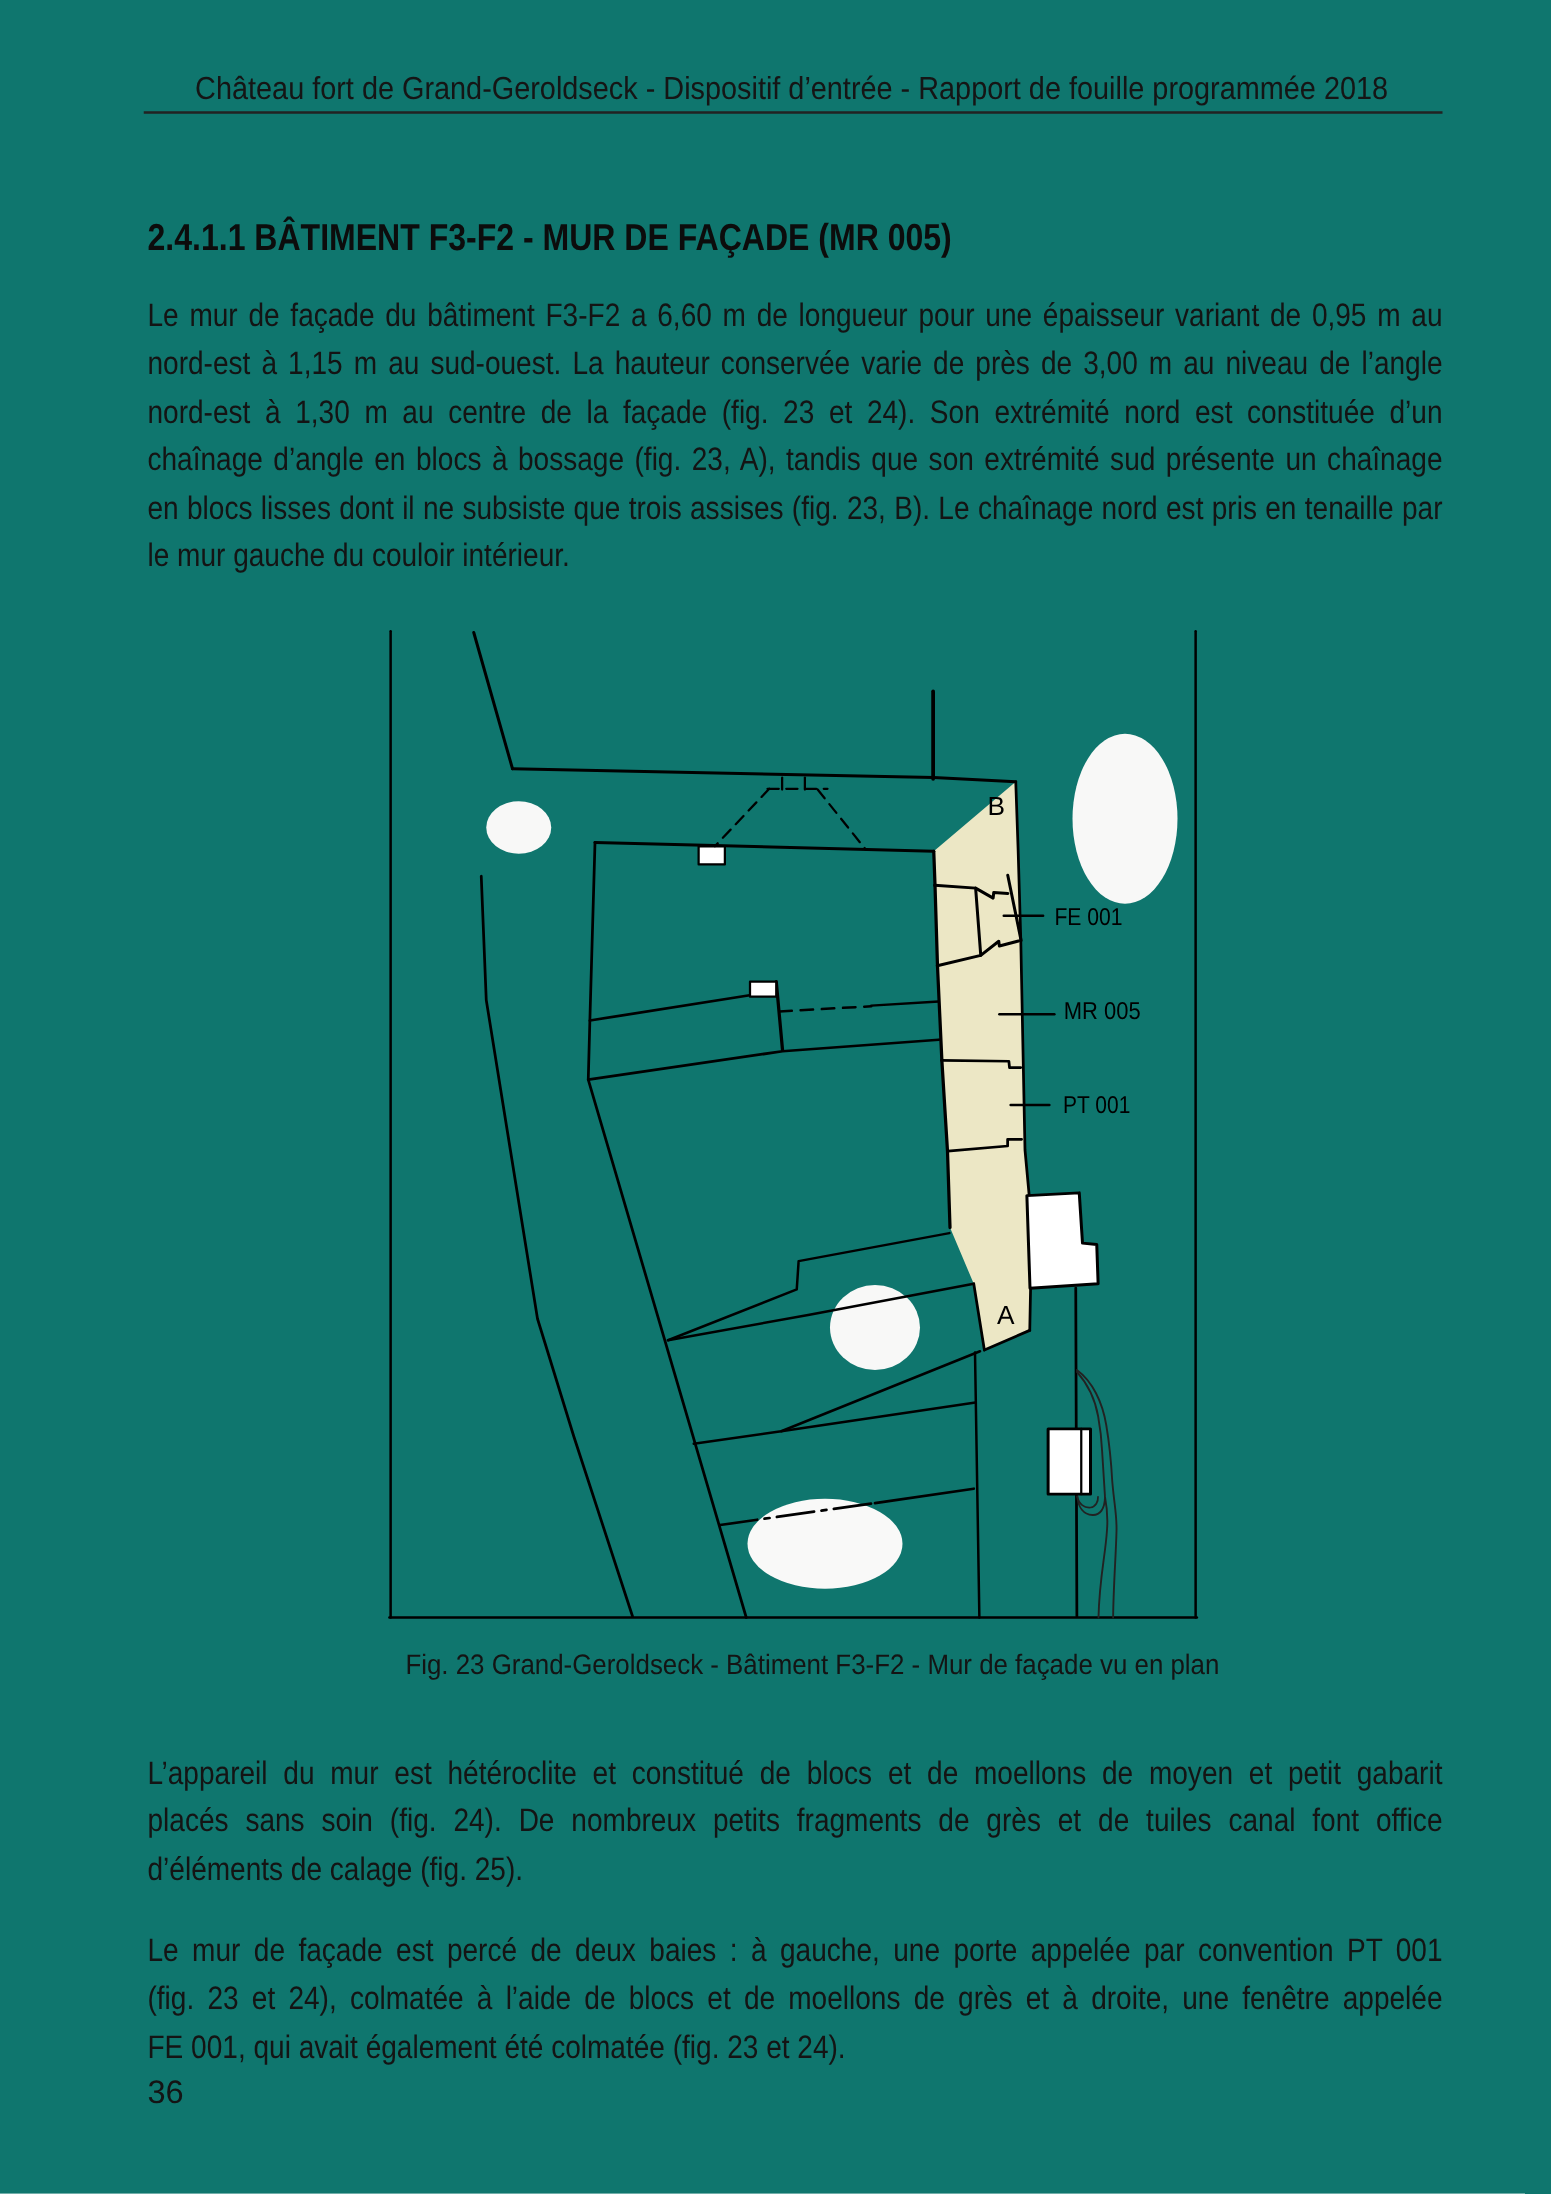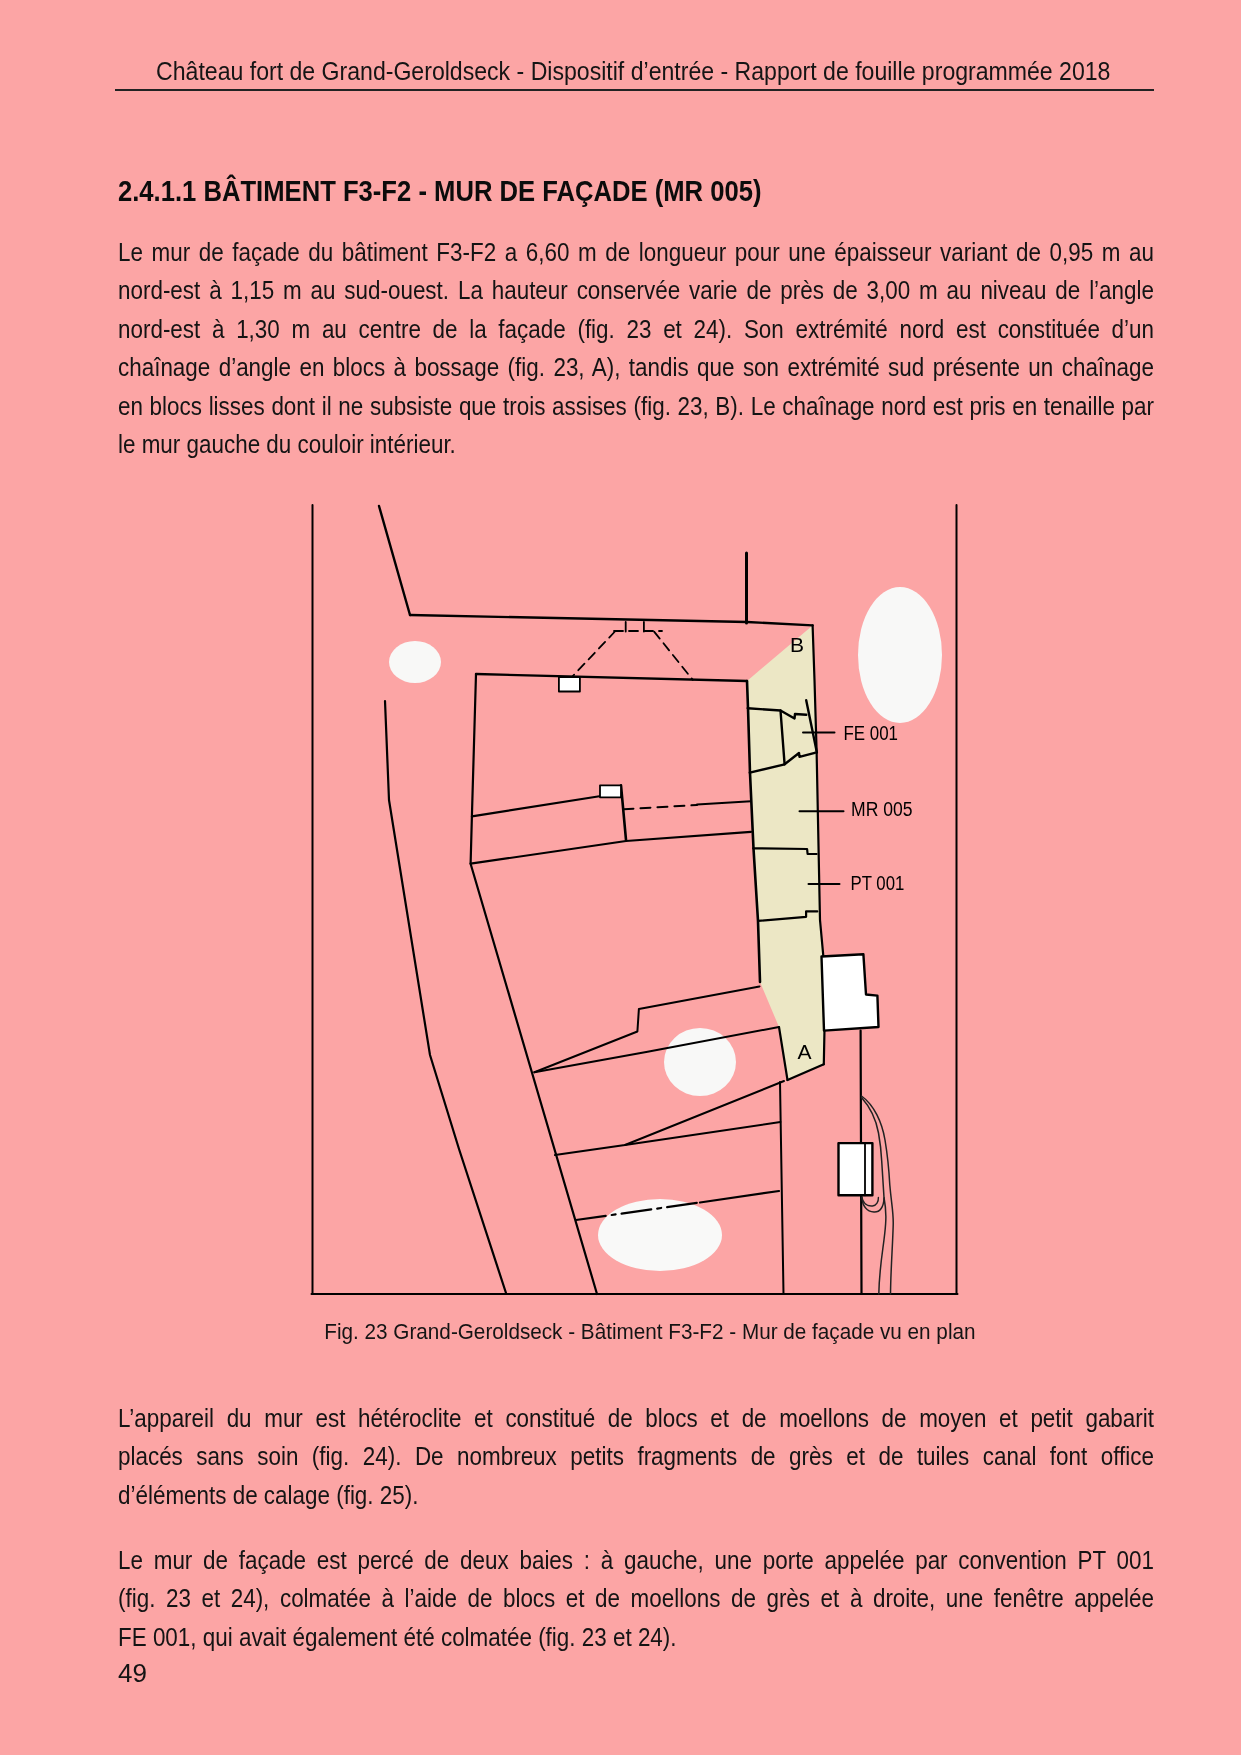--- a/index.html
+++ b/index.html
@@ -1,17 +1,17 @@
 <!DOCTYPE html>
 <html lang="fr"><head>
 <meta charset="utf-8">
 <title>Page 36</title>
 <style>
   html,body{margin:0;padding:0;background:#fff;}
-  #page{position:relative;width:1241px;height:1755px;background:#fca5a5;
+  #page{position:relative;width:1241px;height:1755px;background:#0f766e;
         font-family:"Liberation Sans",sans-serif;color:#111;overflow:hidden;}
   .hdr{position:absolute;left:13px;top:57.5px;width:1241px;text-align:center;
        font-size:25.5px;line-height:26px;color:#151515;}
   .hdr>span{display:inline-block;transform:scaleX(0.905);transform-origin:50% 0;white-space:nowrap;}
   .rule{position:absolute;left:115px;top:89px;width:1039px;height:2px;background:#222;}
   .hd1{position:absolute;left:118px;top:176px;font-weight:bold;font-size:30px;
        line-height:30px;color:#0c0c0c;}
   .hd1>span{display:inline-block;transform:scaleX(0.854);transform-origin:0 0;white-space:nowrap;}
   .para{position:absolute;left:118px;width:1201px;transform:scaleX(0.8626);
         transform-origin:0 0;font-size:26px;line-height:38.4px;color:#141414;}
@@ -170,14 +170,14 @@
     <div class="jl">placés sans soin (fig. 24). De nombreux petits fragments de grès et de tuiles canal font office</div>
     <div class="ll">d’éléments de calage (fig. 25).</div>
   </div>
 
   <div class="para" style="top:1541px;">
     <div class="jl">Le mur de façade est percé de deux baies&nbsp;: à gauche, une porte appelée par convention PT 001</div>
     <div class="jl">(fig. 23 et 24), colmatée à l’aide de blocs et de moellons de grès et à droite, une fenêtre appelée</div>
     <div class="ll">FE 001, qui avait également été colmatée (fig. 23 et 24).</div>
   </div>
 
-  <div class="pgnum">49</div>
+  <div class="pgnum">36</div>
 </div>
 
 </body></html>

